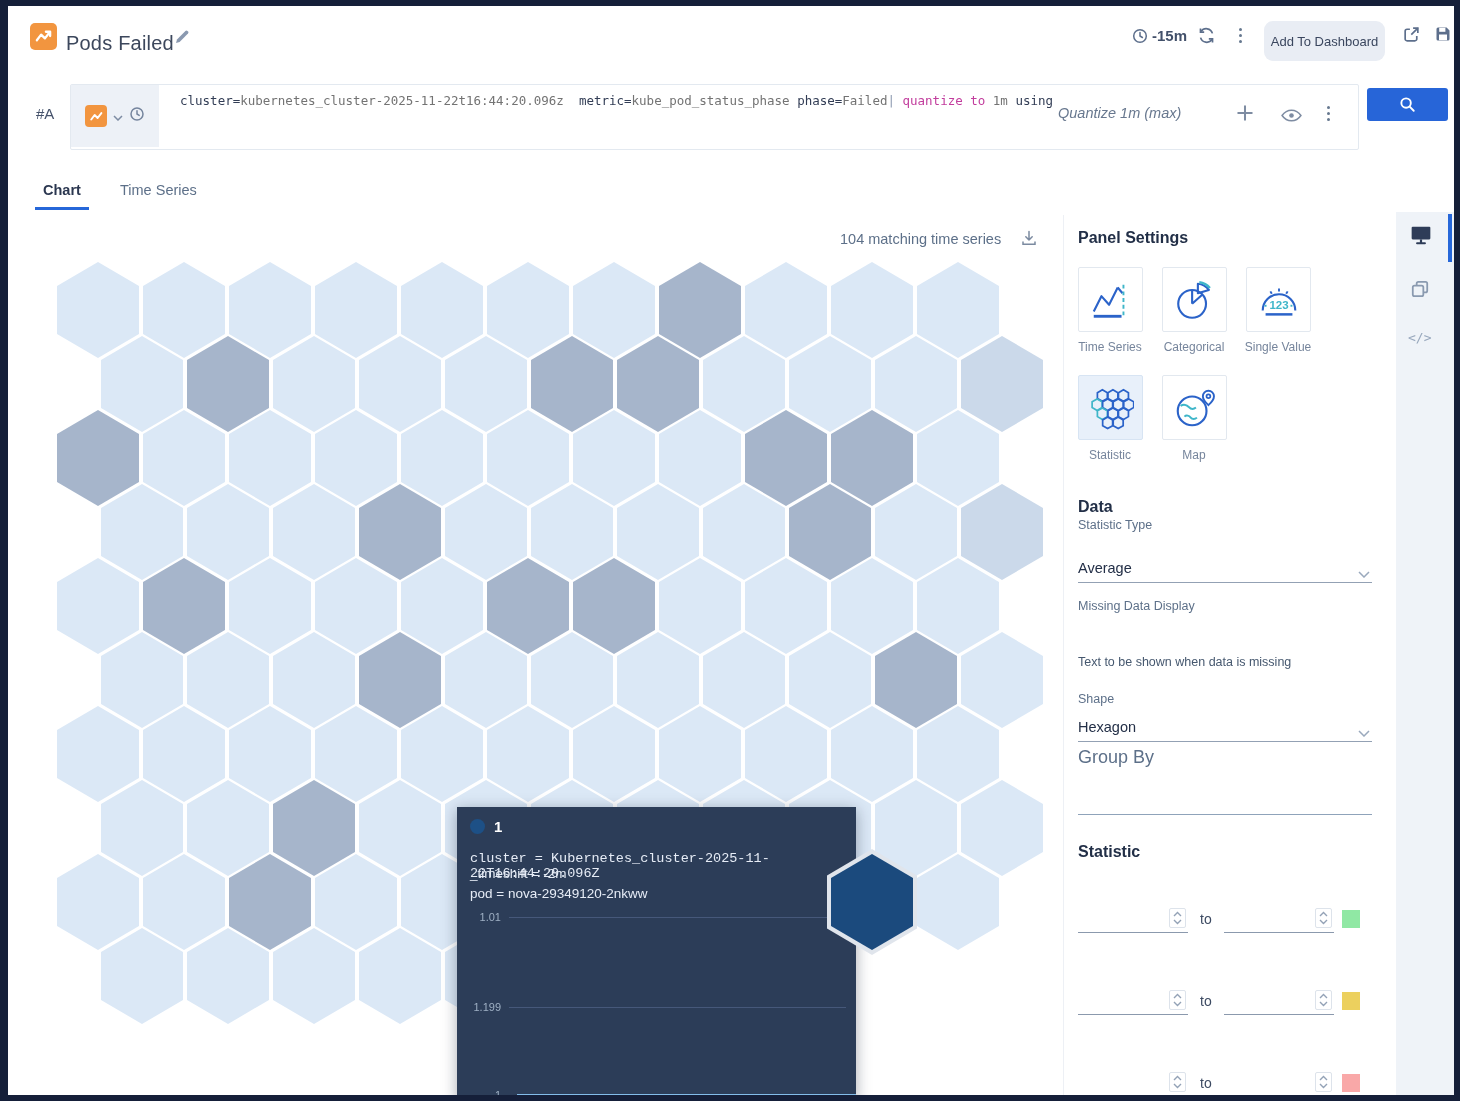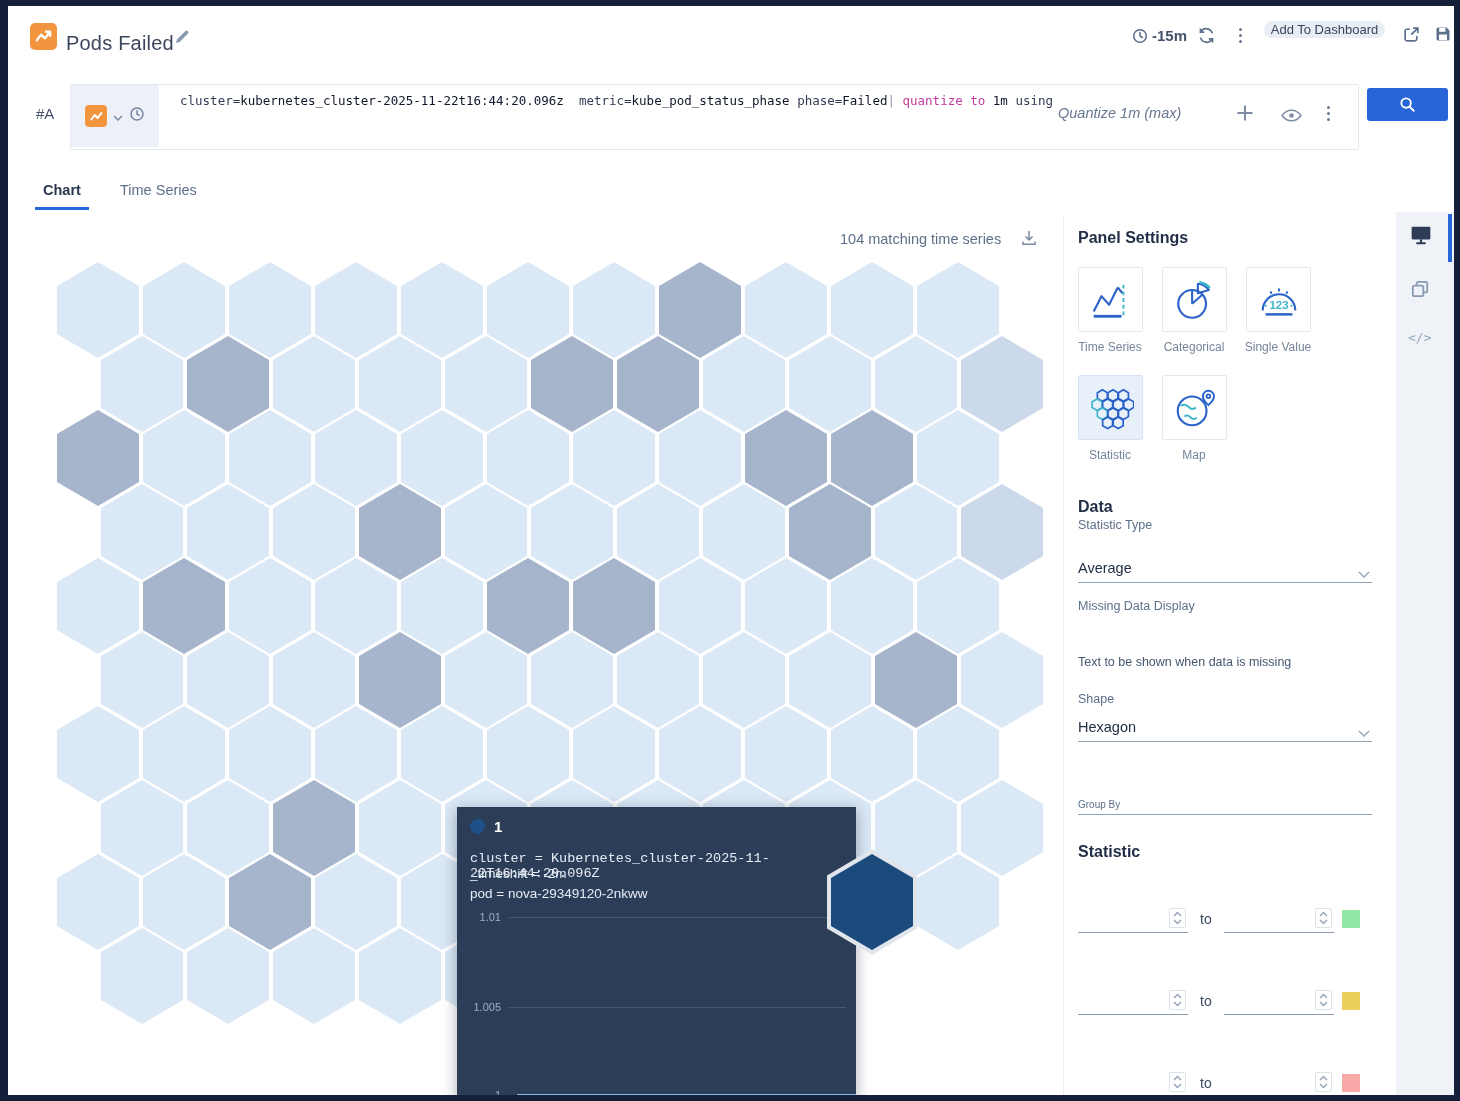--- a/index.html
+++ b/index.html
@@ -12,35 +12,35 @@
     border-left:8px solid #151f39;border-top:6px solid #151f39;
     border-right:6px solid #151f39;border-bottom:6px solid #151f39;}
   .abs{position:absolute;}
 
   
   .brand-icon{left:30px;top:23px;width:27px;height:27px;border-radius:5px;background:#f2953f;
     display:flex;align-items:center;justify-content:center;}
   .page-title{left:66px;top:32px;font-size:20px;color:#3c475c;font-weight:500;letter-spacing:.2px;}
   .pencil{left:174px;top:29px;}
   .time-range{left:1152px;top:27px;font-size:15px;font-weight:600;color:#42506a;}
-  .hbtn{left:1264px;top:21px;width:121px;height:17px;background:#e9edf4;border:none;border-radius:9px;
+  .hbtn{left:1264px;top:21px;width:121px;height:40px;background:#e9edf4;border:none;border-radius:9px;
     font-family:inherit;font-size:13px;color:#3a465e;cursor:pointer;}
   .kebab{display:flex;flex-direction:column;gap:2.5px;align-items:center;cursor:pointer;}
   .kebab i{width:3.4px;height:3.4px;border-radius:50%;background:#66788f;display:block;}
 
   
   .q-label{left:36px;top:105px;font-size:15px;color:#45526b;}
   .q-card{left:70px;top:84px;width:1287px;height:64px;background:#fff;border:1px solid #e3e9f0;border-radius:2px;}
   .q-iconbox{left:71px;top:85px;width:88px;height:62px;background:#edf1f7;display:flex;align-items:center;justify-content:center;gap:6px;}
   .q-mini-brand{width:22px;height:22px;border-radius:4px;background:#f2953f;display:flex;align-items:center;justify-content:center;}
   .q-text{left:163px;top:89px;font-family:"DejaVu Sans Mono",monospace;font-size:12.5px;line-height:24px;color:#323d55;}
   .qline{white-space:pre;}
   .qline1{padding-left:17px;}
   .tk-plain{color:#323d55;}
-  .tk-blue{color:#0f172a;}
+  .tk-blue{color:#737373;}
   .tk-pink{color:#c23d9d;}
   .tk-op{color:#8d9ab0;}
   .q-summary{left:1058px;top:105px;font-size:14.5px;font-style:italic;color:#68788f;text-align:right;}
   .search-btn{left:1367px;top:88px;width:81px;height:33px;background:#2765d8;border:none;border-radius:3px;
     display:flex;align-items:center;justify-content:center;cursor:pointer;}
 
   
   .tab{position:absolute;top:182px;padding:0 8px 12px 8px;font-size:14.5px;color:#5d7089;cursor:pointer;}
   .tab.active{color:#2b3750;font-weight:700;}
   .tab.active::after{content:"";position:absolute;left:0;right:0;bottom:0;height:3px;background:#2667d9;}
@@ -318,21 +318,21 @@
   <div class="abs v-divider"></div>
 
   <div class="abs tooltip">
     <span class="tt-dot"></span>
     <span class="tt-val">1</span>
     <div class="tt-line" style="top:44px;font-family:Liberation Mono, monospace;">cluster = Kubernetes_cluster-2025-11-22T16:44:20.096Z</div>
     <div class="tt-line" style="top:59px;">_timeshift = -2m</div>
     <div class="tt-line" style="top:79px;">pod = nova-29349120-2nkww</div>
     <span class="tt-tick" style="left:2px;top:104px;">1.01</span>
     <div class="tt-grid" style="top:110px;"></div>
-    <span class="tt-tick" style="left:2px;top:194px;">1.005</span>
+    <span class="tt-tick" style="left:2px;top:194px;">1.199</span>
     <div class="tt-grid" style="top:200px;"></div>
     <span class="tt-tick" style="left:2px;top:282px;">1</span>
     <div class="tt-series-line"></div>
   </div>
 
   <div class="abs rp-heading" style="left:1078px;top:229px;">Panel Settings</div>
 
   <div class="type-card" style="left:1078px;top:267px;">
     <svg width="46" height="46" viewBox="0 0 48 48">
       <polyline points="6,36 14,20 22,29 31,11" fill="none" stroke="#2b63c9" stroke-width="2.2" stroke-linejoin="round"></polyline>
@@ -407,21 +407,21 @@
 
   <div class="rp-label" style="left:1078px;top:692px;">Shape</div>
   <div class="rp-value" style="left:1078px;top:719px;">Hexagon</div>
   <span class="chev" style="left:1358px;top:723px;">
     <svg width="12" height="7" viewBox="0 0 12 7">
         <polyline points="1,1 6,6 11,1" fill="none" stroke="#9aa9bd" stroke-width="1.5"></polyline>
       </svg>
   </span>
   <div class="rp-underline" style="left:1078px;top:741px;"></div>
 
-  <div class="rp-label" style="left:1078px;top:799px;font-size:10px;">Group By</div>
+  <div class="rp-label" style="left:1078px;top:747px;font-size:18px;">Group By</div>
   <div class="rp-underline" style="left:1078px;top:814px;background:#8fa3ba;"></div>
 
   <div class="abs rp-heading" style="left:1078px;top:843px;">Statistic</div>
   <div>
       <div class="thr-row" style="top: 903px;">
         <div class="thr-input">
           <span class="stepper"><svg width="11" height="16" viewBox="0 0 11 16">
               <polyline points="2,6 5.5,2.5 9,6" fill="none" stroke="#93a2b6" stroke-width="1.4"></polyline>
               <polyline points="2,10 5.5,13.5 9,10" fill="none" stroke="#93a2b6" stroke-width="1.4"></polyline>
             </svg></span>

